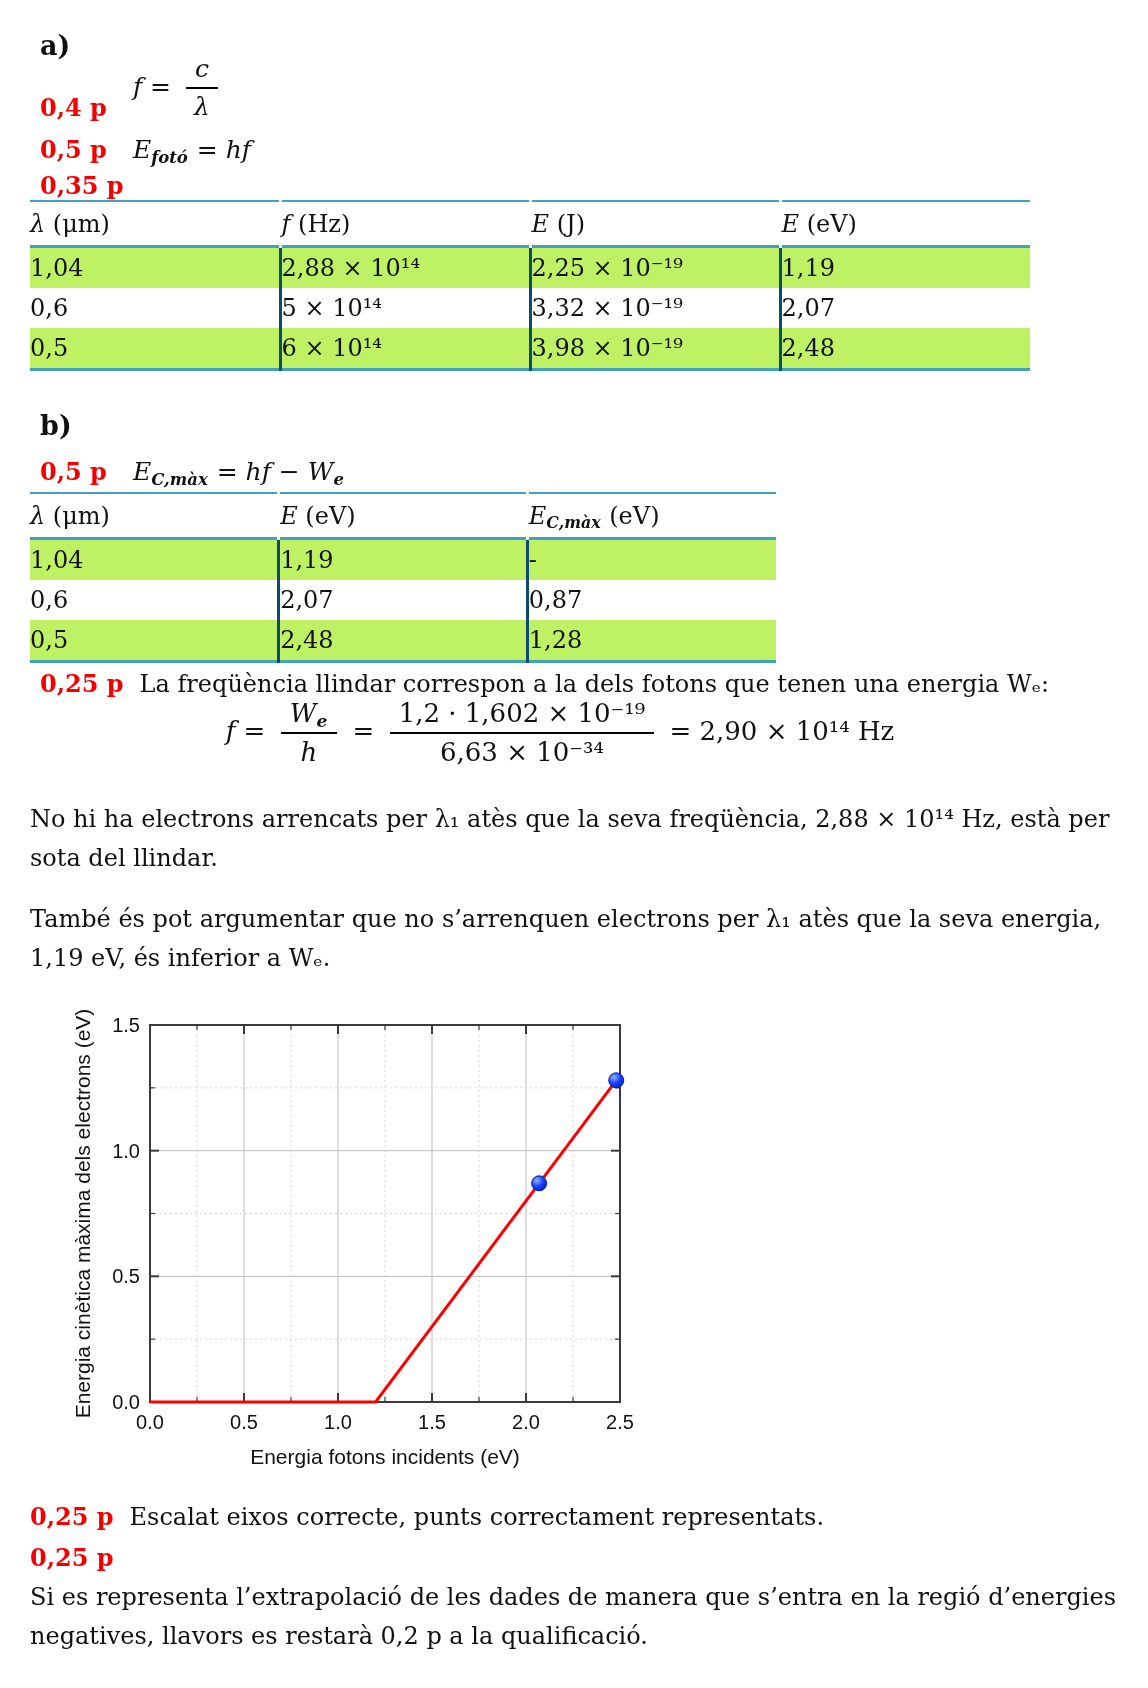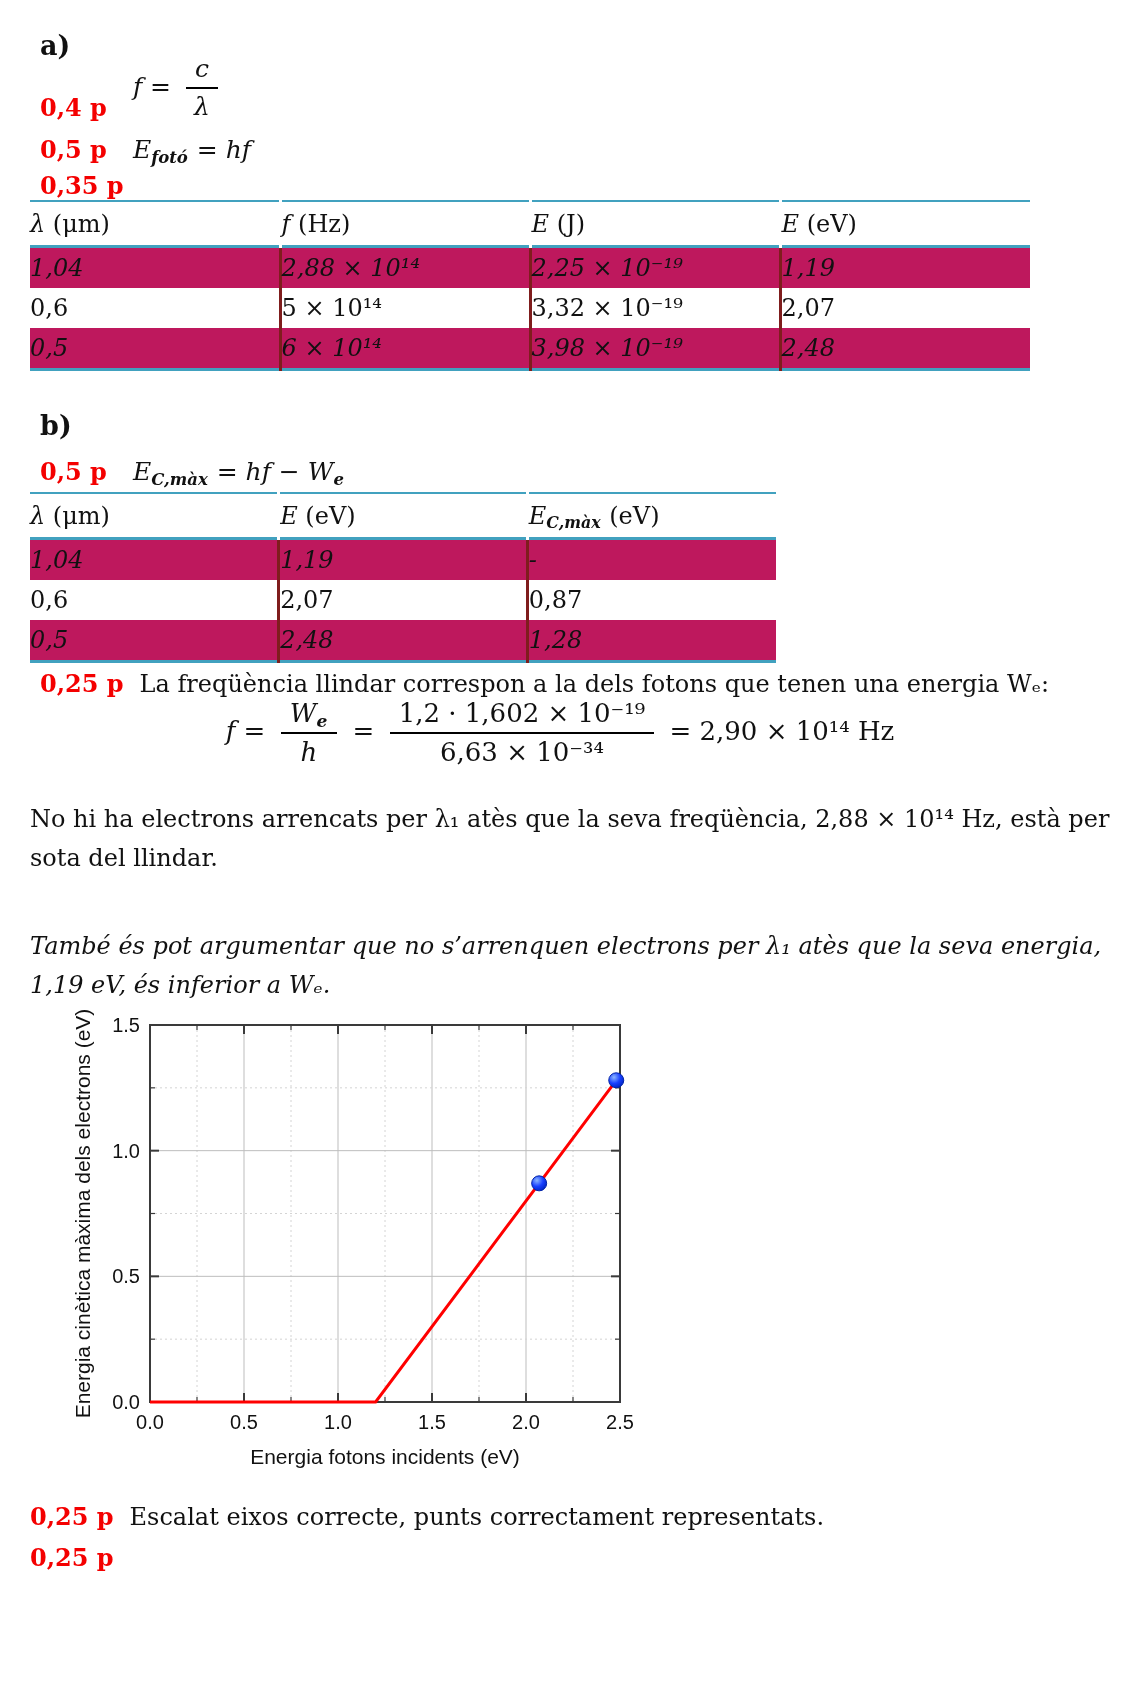--- a/index.html
+++ b/index.html
@@ -13,25 +13,25 @@
   .formula{font-size:25px;}
   .it{font-style:italic;}
   .sb{font-size:66%;font-style:italic;position:relative;top:0.28em;margin-right:1px;font-weight:bold;}
   .frac{display:inline-flex;flex-direction:column;align-items:center;margin:0 7px;vertical-align:middle;}
   .fnum{padding:0 9px 3px;border-bottom:2px solid #000;line-height:1.2;text-align:center;}
   .fden{padding-top:3px;line-height:1.2;text-align:center;}
   .bigformula{position:absolute;text-align:center;font-size:26px;}
   table.dt{border-collapse:collapse;table-layout:fixed;font-size:24px;}
   table.dt th,table.dt td{text-align:left;font-weight:normal;padding:0;height:40px;}
   table.dt th{height:43px;border-left:3px solid #fff;}
-  table.dt td{border-left:3px solid #7f1d1d;}
+  table.dt td{border-left:3px solid #0c4a6e;}
   table.dt th:first-child,table.dt td:first-child{border-left:none;}
   table.dt thead tr{border-top:2px solid #41a1bf;border-bottom:3px solid #41a1bf;}
   table.dt tbody tr:last-child{border-bottom:3px solid #41a1bf;border-radius:8px;}
-  table.dt tbody tr.stripe{background:#be185d;font-style:italic;}
+  table.dt tbody tr.stripe{background:#bef264;}
   .chartbox{position:absolute;}
   svg text{fill:#111;}
 </style>
 </head>
 <body>
 
 <div class="page">
 
   <div class="abs heading" style="left:40px;top:30px;">a)</div>
 
@@ -125,21 +125,21 @@
   <div class="bigformula" style="left:30px;top:698px;width:1060px;"><span class="it">f</span><span> = </span><span class="frac">
         <span class="fnum"><span class="it">W</span><span class="sb">e</span></span>
         <span class="fden"><span class="it">h</span></span>
       </span><span> = </span><span class="frac">
         <span class="fnum"><span>1,2 · 1,602 × 10⁻¹⁹</span></span>
         <span class="fden"><span>6,63 × 10⁻³⁴</span></span>
       </span><span> = 2,90 × 10¹⁴ Hz</span></div>
 
   <div class="para" style="left:30px;top:800px;width:1098px;">No hi ha electrons arrencats per λ₁ atès que la seva freqüència, 2,88 × 10¹⁴ Hz, està per sota del llindar.</div>
 
-  <div class="para" style="left:30px;top:927px;width:1098px;font-style:italic;">També és pot argumentar que no s’arrenquen electrons per λ₁ atès que la seva energia, 1,19 eV, és inferior a Wₑ.</div>
+  <div class="para" style="left:30px;top:900px;width:1098px;">També és pot argumentar que no s’arrenquen electrons per λ₁ atès que la seva energia, 1,19 eV, és inferior a Wₑ.</div>
 
   <div class="chartbox" style="left:70px;top:935px;width:580px;height:545px;" id="chart"><svg width="580" height="545" viewBox="0 0 580 545">
         <g>
           <line x1="127" y1="90" x2="127" y2="467" stroke="#d4d4d4" stroke-width="1" stroke-dasharray="2 3"></line>
           <line x1="174" y1="90" x2="174" y2="467" stroke="#bdbdbd" stroke-width="1" stroke-dasharray="none"></line>
           <line x1="221" y1="90" x2="221" y2="467" stroke="#d4d4d4" stroke-width="1" stroke-dasharray="2 3"></line>
           <line x1="268" y1="90" x2="268" y2="467" stroke="#bdbdbd" stroke-width="1" stroke-dasharray="none"></line>
           <line x1="315" y1="90" x2="315" y2="467" stroke="#d4d4d4" stroke-width="1" stroke-dasharray="2 3"></line>
           <line x1="362" y1="90" x2="362" y2="467" stroke="#bdbdbd" stroke-width="1" stroke-dasharray="none"></line>
           <line x1="409" y1="90" x2="409" y2="467" stroke="#d4d4d4" stroke-width="1" stroke-dasharray="2 3"></line>
@@ -216,14 +216,15 @@
 
   <div class="line" style="left:30px;top:1495px;height:36px;">
     <span class="score" style="margin-right:16px;">0,25 p</span>
     <span>Escalat eixos correcte, punts correctament representats.</span>
   </div>
 
   <div class="line" style="left:30px;top:1536px;height:36px;">
     <span class="score" style="margin-right:16px;">0,25 p</span>
   </div>
 
+  <div class="para" style="left:30px;top:1578px;width:1090px;">Si es representa l’extrapolació de les dades de manera que s’entra en la regió d’energies negatives, llavors es restarà 0,2 p a la qualificació.</div>
 
 </div>
 
 </body></html>

